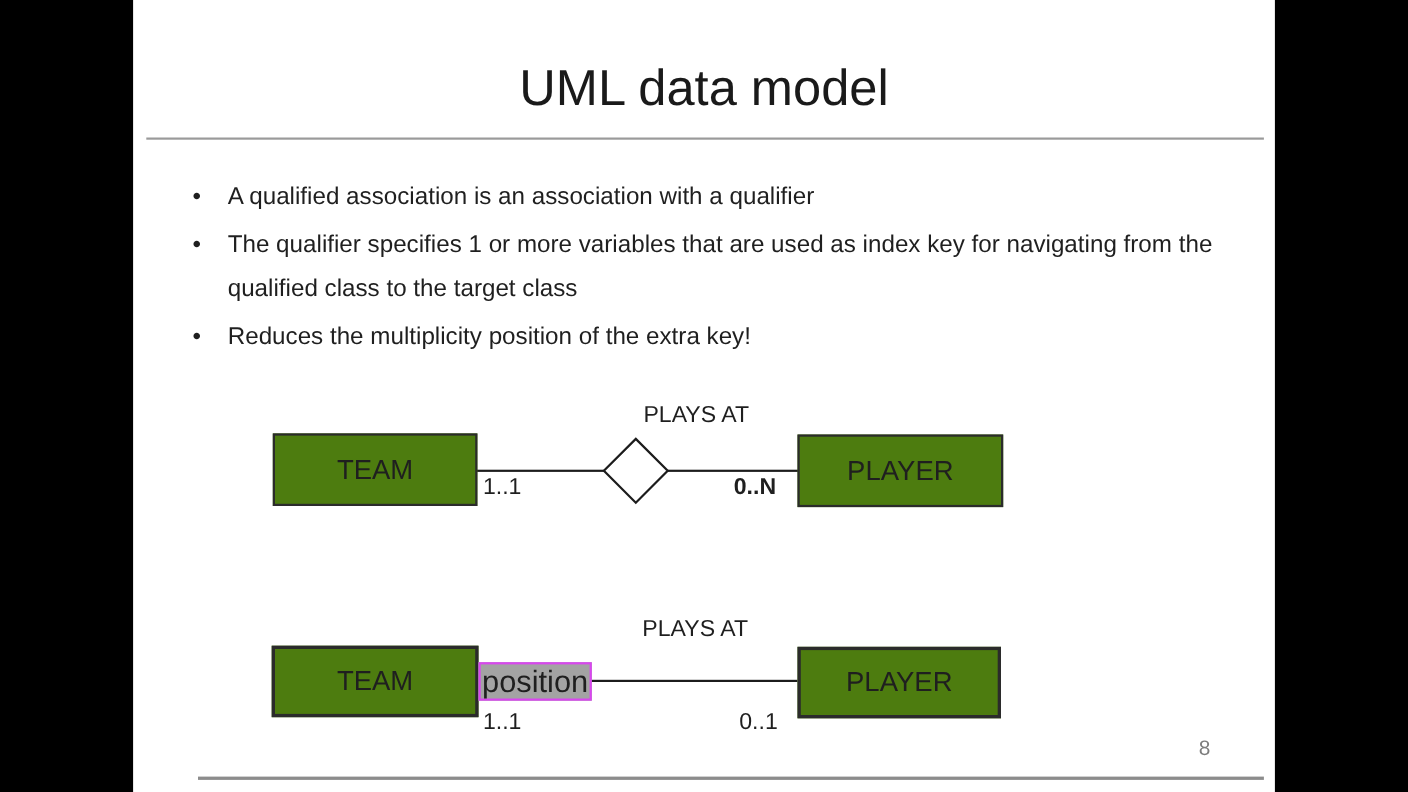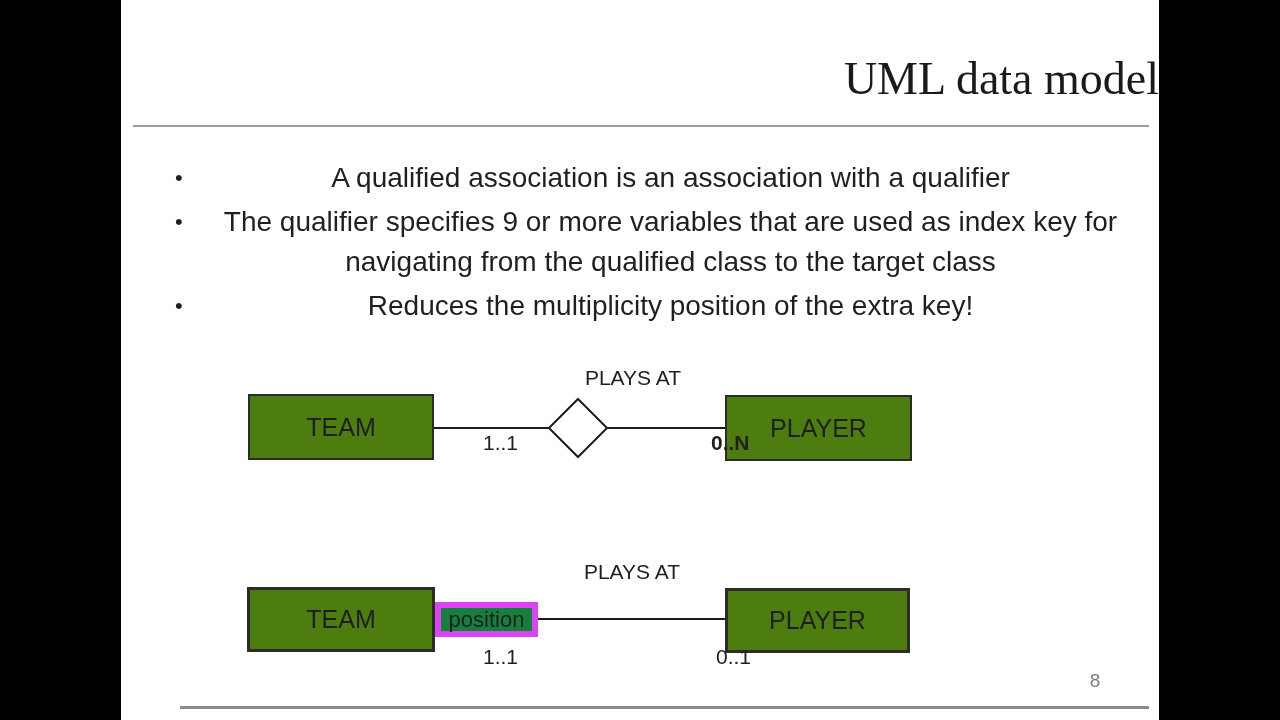--- a/index.html
+++ b/index.html
@@ -13,25 +13,24 @@
   .slide {
     position: absolute;
     left: 121px; top: 0;
     width: 1038px; height: 720px;
     background: #ffffff;
     overflow: hidden;
   }
   .slide-title {
     position: absolute;
     top: 52px; left: 0; width: 100%;
-    text-align: right;
+    text-align: center;
     font-size: 46px;
     color: #1a1a1a;
     letter-spacing: 0px;
-    font-family: Liberation Serif, serif;
   }
   .title-rule {
     position: absolute;
     left: 12px; top: 125px;
     width: 1016px; height: 2px;
     background: #9a9a9a;
   }
   .bullets {
     position: absolute;
     left: 48px; top: 158px;
@@ -46,63 +45,61 @@
   .bullet-glyph {
     width: 38px;
     flex: 0 0 38px;
     font-size: 22px;
     line-height: 40px;
     text-align: left;
     padding-left: 6px;
   }
   .bullet-text {
     flex: 1;
-    font-size: 28px;
+    font-size: 22px;
     line-height: 40px;
-    text-align: center;
   }
   
   .entity-box {
     position: absolute;
     background: #4d7c0f;
     border: 2px solid #2b2b2b;
     display: flex;
     align-items: center;
     justify-content: center;
     font-size: 25px;
     color: #1f1f1f;
   }
   .entity-box.thick { border-width: 3px; }
   .qualifier-box {
     position: absolute;
-    background: #15803d;
-    border: 6px solid #d946ef;
+    background: #a3a3a3;
+    border: 2px solid #d946ef;
     display: flex;
     align-items: center;
     justify-content: center;
-    font-size: 22px;
+    font-size: 28px;
     color: #1f1f1f;
   }
   .conn {
     position: absolute;
     height: 2px;
     background: #1c1c1c;
   }
   .assoc-label {
     position: absolute;
     width: 200px;
     text-align: right;
     font-size: 21px;
     color: #1f1f1f;
   }
   .mult-label {
     position: absolute;
     font-size: 21px;
     color: #1f1f1f;
-    margin-left: 44px;
   }
   .diamond-svg { position: absolute; }
   .page-number {
     position: absolute;
     left: 950px; top: 670px;
     width: 48px;
     text-align: center;
     font-size: 19px;
     color: #7d7d7d;
   }
@@ -122,21 +119,21 @@
     <div class="slide-title">UML data model</div>
     <div class="title-rule"></div>
 
     <div class="bullets">
       <div class="bullet-row">
         <span class="bullet-glyph">•</span>
         <span class="bullet-text">A qualified association is an association with a qualifier</span>
       </div>
       <div class="bullet-row">
         <span class="bullet-glyph">•</span>
-        <span class="bullet-text">The qualifier specifies 9 or more variables that are used as index key for navigating from the qualified class to the target class</span>
+        <span class="bullet-text">The qualifier specifies 1 or more variables that are used as index key for navigating from the qualified class to the target class</span>
       </div>
       <div class="bullet-row">
         <span class="bullet-glyph">•</span>
         <span class="bullet-text">Reduces the multiplicity position of the extra key!</span>
       </div>
     </div>
 
     <div>
       <div class="conn" style="left:311px; top:427px; width:119px;"></div>
       <div class="conn" style="left:485px; top:427px; width:121px;"></div>

